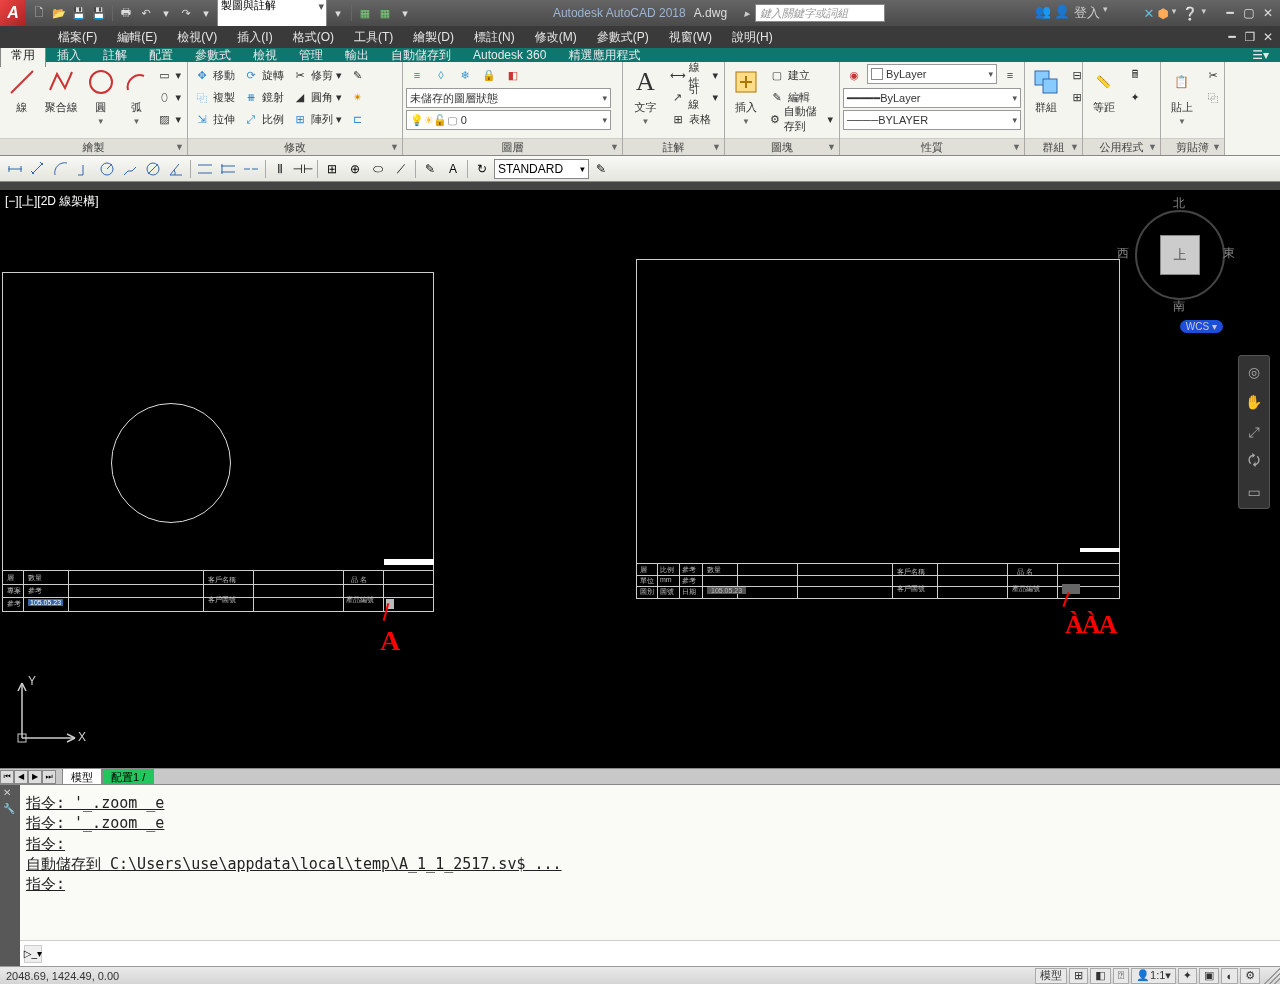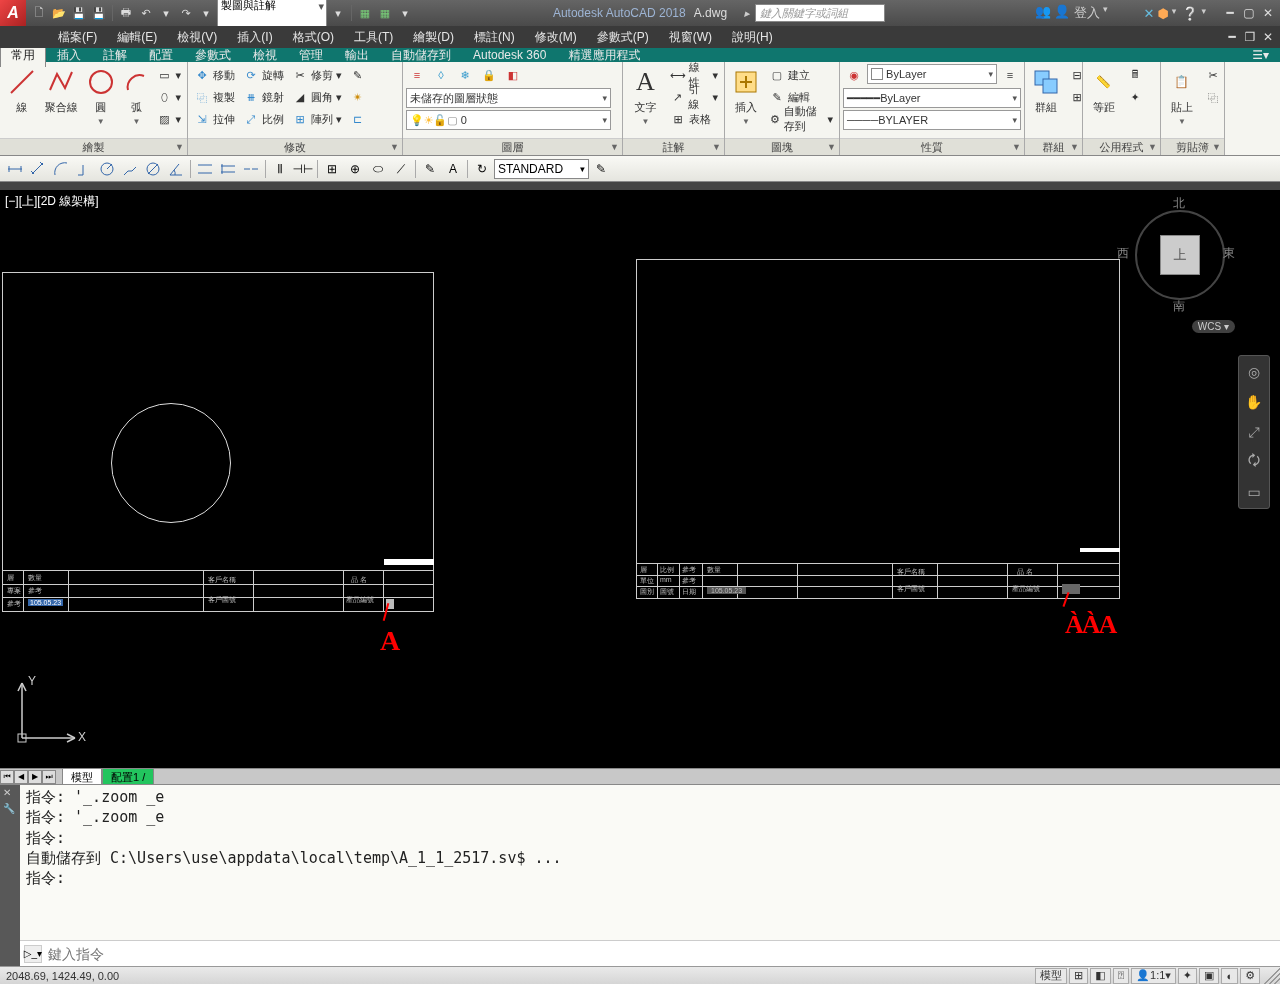--- a/index.html
+++ b/index.html
@@ -56,21 +56,21 @@
 .tb2-combo { width:95px; height:20px; background:#fff; border:1px solid #888; font-size:12px; font-family:monospace; padding:0 3px; display:flex; align-items:center; position:relative; }
 .tb2-combo::after { content:"▾"; position:absolute; right:2px; }
 
 
 .drawing { position:absolute; top:190px; left:0; right:0; bottom:216px; background:#000; overflow:hidden; }
 .view-label { position:absolute; top:3px; left:5px; color:#fff; font-size:12px; }
 .viewcube-wrap { position:absolute; top:10px; right:45px; width:110px; height:120px; }
 .compass { position:absolute; top:10px; left:10px; width:90px; height:90px; border:2px solid #444; border-radius:50%; }
 .vc-face { position:absolute; top:35px; left:35px; width:40px; height:40px; background:#ccc; border:1px solid #888; display:flex; align-items:center; justify-content:center; color:#555; font-size:13px; }
 .vc-dir { position:absolute; color:#888; font-size:12px; }
-.wcs-badge { position:absolute; top:120px; right:0; background:#404040; color:#ccc; border-radius:8px; padding:1px 6px; font-size:10px; }
+.wcs-badge { position:absolute; top:120px; right:12px; background:#1d4ed8; color:#ccc; border-radius:8px; padding:1px 6px; font-size:10px; }
 .navbar { position:absolute; top:165px; right:10px; width:32px; background:rgba(60,60,60,.85); border:1px solid #555; border-radius:3px; padding:4px 0; display:flex; flex-direction:column; align-items:center; gap:6px; }
 .nav-btn { width:24px; height:24px; color:#aaa; font-size:14px; display:flex; align-items:center; justify-content:center; cursor:pointer; }
 
 .sheet { position:absolute; border:1px solid #ccc; }
 .sheet1 { top:82px; left:2px; width:432px; height:340px; }
 .sheet2 { top:69px; left:636px; width:484px; height:340px; }
 .circle { position:absolute; top:130px; left:108px; width:120px; height:120px; border:1px solid #ddd; border-radius:50%; }
 .tblock { position:absolute; bottom:-1px; left:-1px; right:-1px; height:42px; border:1px solid #ccc; }
 .tblock .hline { position:absolute; left:0; right:0; height:1px; background:#ccc; }
 .tblock .vline { position:absolute; top:0; bottom:0; width:1px; background:#ccc; }
@@ -93,21 +93,21 @@
 .lt-nav { display:flex; gap:0; }
 .lt-nav-btn { width:14px; height:14px; border:1px solid #888; background:#ddd; display:flex; align-items:center; justify-content:center; font-size:8px; cursor:pointer; }
 .lt-tab { padding:1px 8px; background:#22c55e; border:1px solid #888; border-bottom:none; cursor:pointer; }
 .lt-tab.active { background:#fff; }
 
 
 .cmdline-wrap { position:absolute; bottom:18px; left:0; right:0; height:182px; background:#f8f8f5; border-top:1px solid #888; display:flex; }
 .cmd-gutter { width:20px; background:#585858; display:flex; flex-direction:column; align-items:center; padding-top:2px; gap:2px; }
 .cmd-gutter-btn { width:14px; height:14px; color:#ccc; font-size:10px; cursor:pointer; }
 .cmd-body { flex:1; display:flex; flex-direction:column; }
-.cmd-history { flex:1; background:#fafaf6; font-family:"Consolas","MingLiU",monospace; font-size:15px; color:#222; padding:2px 6px; line-height:1.35; overflow:hidden; white-space:pre; }
+.cmd-history { flex:1; background:#fafaf6; font-family:"Consolas","MingLiU",monospace; font-size:15px; color:#222; padding:8px 6px; line-height:1.35; overflow:hidden; white-space:pre;text-decoration:underline; }
 .cmd-input-row { height:26px; background:#fff; border-top:1px solid #ccc; display:flex; align-items:center; padding:0 4px; gap:6px; }
 .cmd-prompt-ico { width:18px; height:18px; background:#eee; border:1px solid #ccc; display:flex; align-items:center; justify-content:center; font-size:10px; }
 .cmd-input { flex:1; border:none; outline:none; font-size:14px; color:#888; background:transparent; }
 
 
 .statusbar { position:absolute; bottom:0; left:0; right:0; height:18px; background:linear-gradient(#eaeaea,#d5d5d5); display:flex; align-items:center; font-size:11px; color:#333; border-top:1px solid #999; }
 .coords { padding:0 6px; width:145px; }
 .sb-toggle { padding:1px 4px; border:1px solid #aaa; background:#e8e8e8; cursor:pointer; margin-right:-1px; height:16px; display:flex; align-items:center; }
 .sb-toggle.on { background:#bcd4ee; border-color:#6a9; }
 .sb-right { margin-left:auto; display:flex; align-items:center; gap:2px; padding-right:20px; }
@@ -676,21 +676,20 @@
     <div class="cmd-gutter-btn">🔧</div>
   </div>
   <div class="cmd-body">
     <div class="cmd-history">指令: '_.zoom _e
 指令: '_.zoom _e
 指令:
 自動儲存到 C:\Users\use\appdata\local\temp\A_1_1_2517.sv$ ...
 指令:</div>
     <div class="cmd-input-row">
       <div class="cmd-prompt-ico">▷_▾</div>
-      <input class="cmd-input" placeholder="鍵入指令" style="">
     </div>
   </div>
 </div>
 
 <div class="statusbar">
   <div class="coords">2048.69, 1424.49, 0.00</div>
   <div class="sb-right" id="sb-right">
       <div class="sb-rbtn">模型</div>
       <div class="sb-rbtn">⊞</div>
       <div class="sb-rbtn">◧</div>

